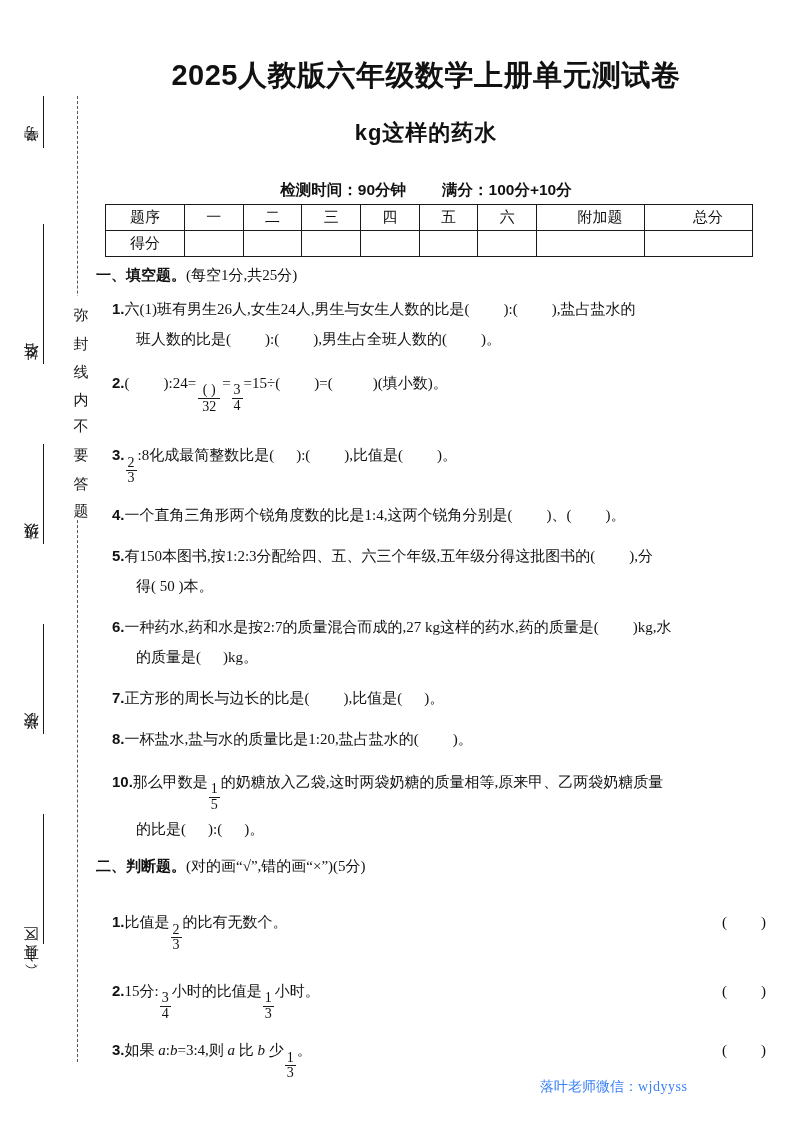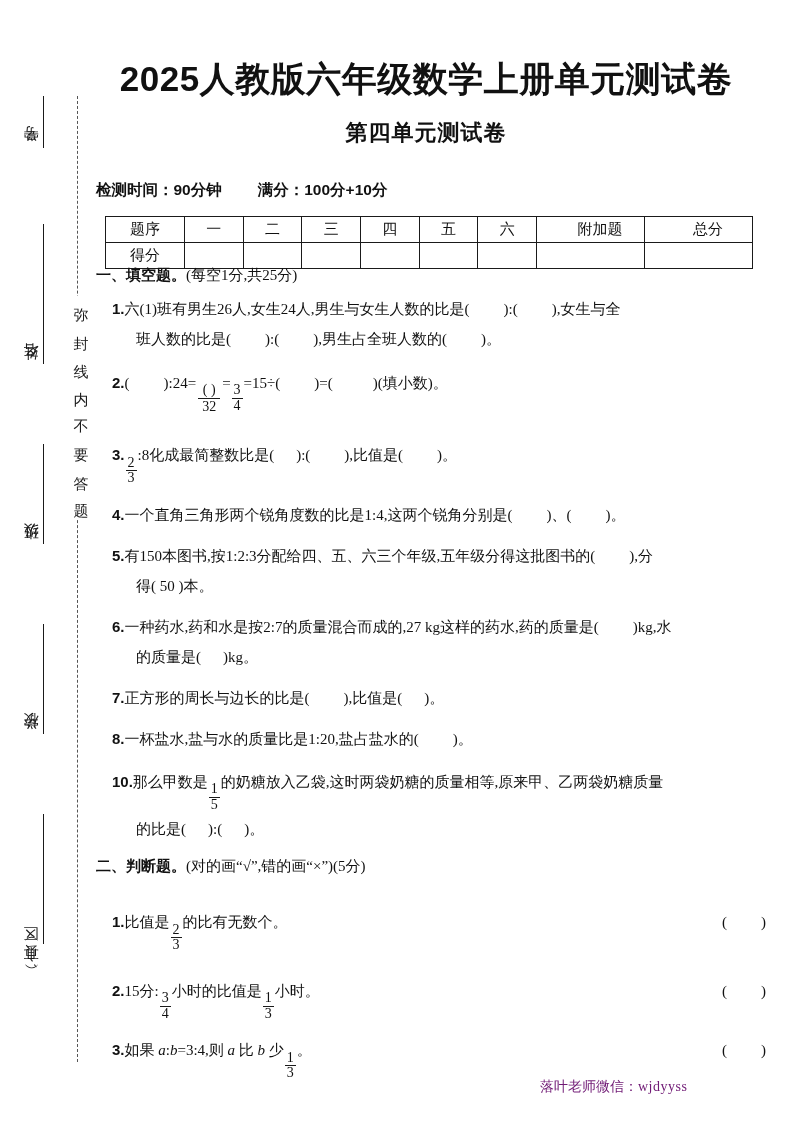--- a/index.html
+++ b/index.html
@@ -73,21 +73,21 @@
     width: 708px;
     height: 1122px;
   }
 
   #paper-title {
     position: absolute;
     left: 0;
     top: 56px;
     width: 660px;
     text-align: center;
-    font-size: 35px;
+    font-size: 29px;
     font-weight: bold;
     font-family: "Liberation Sans", "DejaVu Sans", sans-serif;
     letter-spacing: 0.5px;
     white-space: nowrap;
   }
   #unit-title {
     position: absolute;
     left: 0;
     top: 118px;
     width: 660px;
@@ -95,31 +95,32 @@
     font-size: 22px;
     font-weight: bold;
     font-family: "Liberation Sans", "DejaVu Sans", sans-serif;
     letter-spacing: 1px;
   }
   #exam-meta {
     position: absolute;
     left: 0;
     top: 180px;
     width: 660px;
+    text-align: center;
     font-size: 15.5px;
     font-weight: bold;
     font-family: "Liberation Sans", "DejaVu Sans", sans-serif;
   }
   #exam-meta .meta-gap { display: inline-block; width: 36px; }
 
   
   #score-table {
     position: absolute;
     left: 9px;
-    top: 216px;
+    top: 204px;
     width: 648px;
     border-collapse: collapse;
     table-layout: fixed;
   }
   #score-table td {
     border: 1.2px solid #1a1a1a;
     height: 23px;
     text-align: center;
     vertical-align: middle;
     font-size: 15px;
@@ -199,21 +200,21 @@
     font-size: 15px;
     letter-spacing: 0px;
   }
   .judge-answer .inner { display: inline-block; width: 34px; }
 
   #watermark {
     position: absolute;
     left: 444px;
     top: 1078px;
     font-size: 14px;
-    color: #701a75;
+    color: #3b82f6;
     font-family: "Liberation Serif", "DejaVu Serif", serif;
     white-space: nowrap;
   }
   #watermark .wm-id {
     font-family: "Liberation Serif", "DejaVu Serif", serif;
     letter-spacing: 0.5px;
   }
 </style>
 </head>
 <body>
@@ -235,21 +236,21 @@
   <div class="seal-rule" style="top:814px; height:130px;"></div>
   <div class="seal-label" style="top:948px;">市（县、区）</div>
 
   <div id="seal-dashed-line"></div>
   <div id="seal-dashed-text">弥封线内不要答题</div>
 </div>
 
 <div id="sheet">
 
   <div id="paper-title">2025人教版六年级数学上册单元测试卷</div>
-  <div id="unit-title">第四单元测试卷</div>
+  <div id="unit-title">kg这样的药水</div>
 
   <div id="exam-meta">
     <span>检测时间：90分钟</span><span class="meta-gap"></span><span>满分：100分+10分</span>
   </div>
 
   <table id="score-table">
     <tbody>
       <tr>
         <td class="head-col">题序</td>
         <td>一</td>
@@ -275,21 +276,21 @@
     </tbody>
   </table>
 
   <div id="body-area">
 
     <div class="section-head">
       <span class="sec-name">一、填空题。</span><span>(每空1分,共25分)</span>
     </div>
 
     <div class="q">
-      <span class="qnum">1.</span><span>六(1)班有男生26人,女生24人,男生与女生人数的比是(</span><span class="gapmd"></span><span>):(</span><span class="gapmd"></span><span>),女生与全</span><br>
+      <span class="qnum">1.</span><span>六(1)班有男生26人,女生24人,男生与女生人数的比是(</span><span class="gapmd"></span><span>):(</span><span class="gapmd"></span><span>),盐占盐水的</span><br>
       <span class="ind"></span><span>班人数的比是(</span><span class="gapmd"></span><span>):(</span><span class="gapmd"></span><span>),男生占全班人数的(</span><span class="gapmd"></span><span>)。</span>
     </div>
 
     <div class="q" style="line-height:36px; margin-bottom:23px;">
       <span class="qnum">2.</span><span>(</span><span class="gapmd"></span><span>):24=</span><span class="frac-wide">
           <span class="num">(        )</span>
           <span class="den">32</span>
         </span><span>=</span><span class="frac big">
           <span class="num">3</span>
           <span class="den">4</span>

